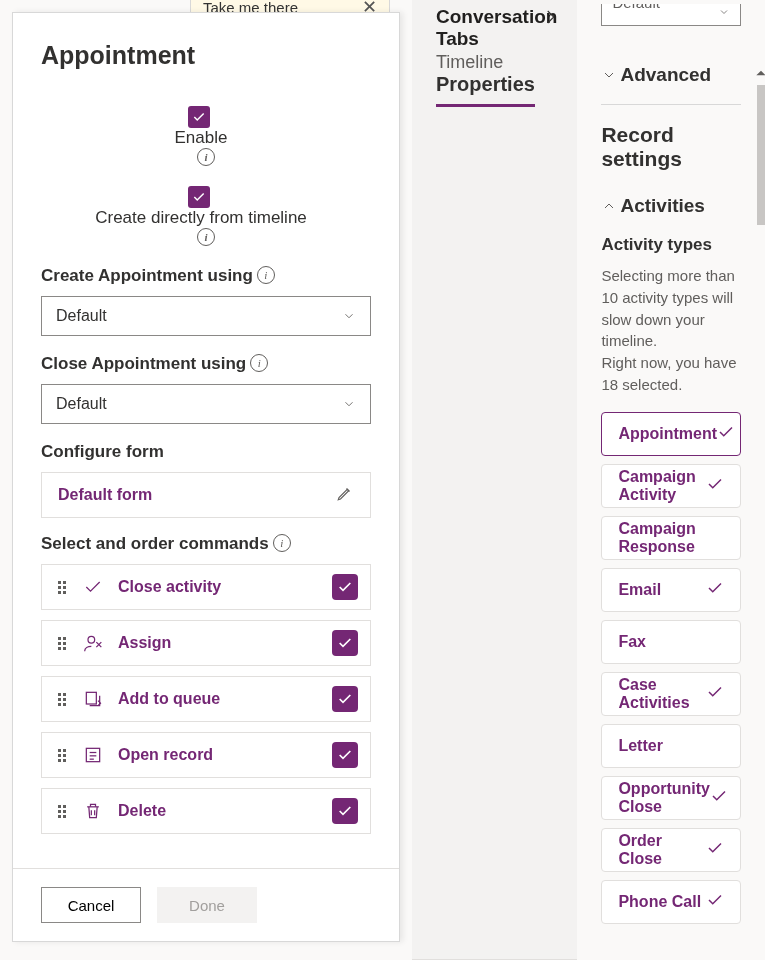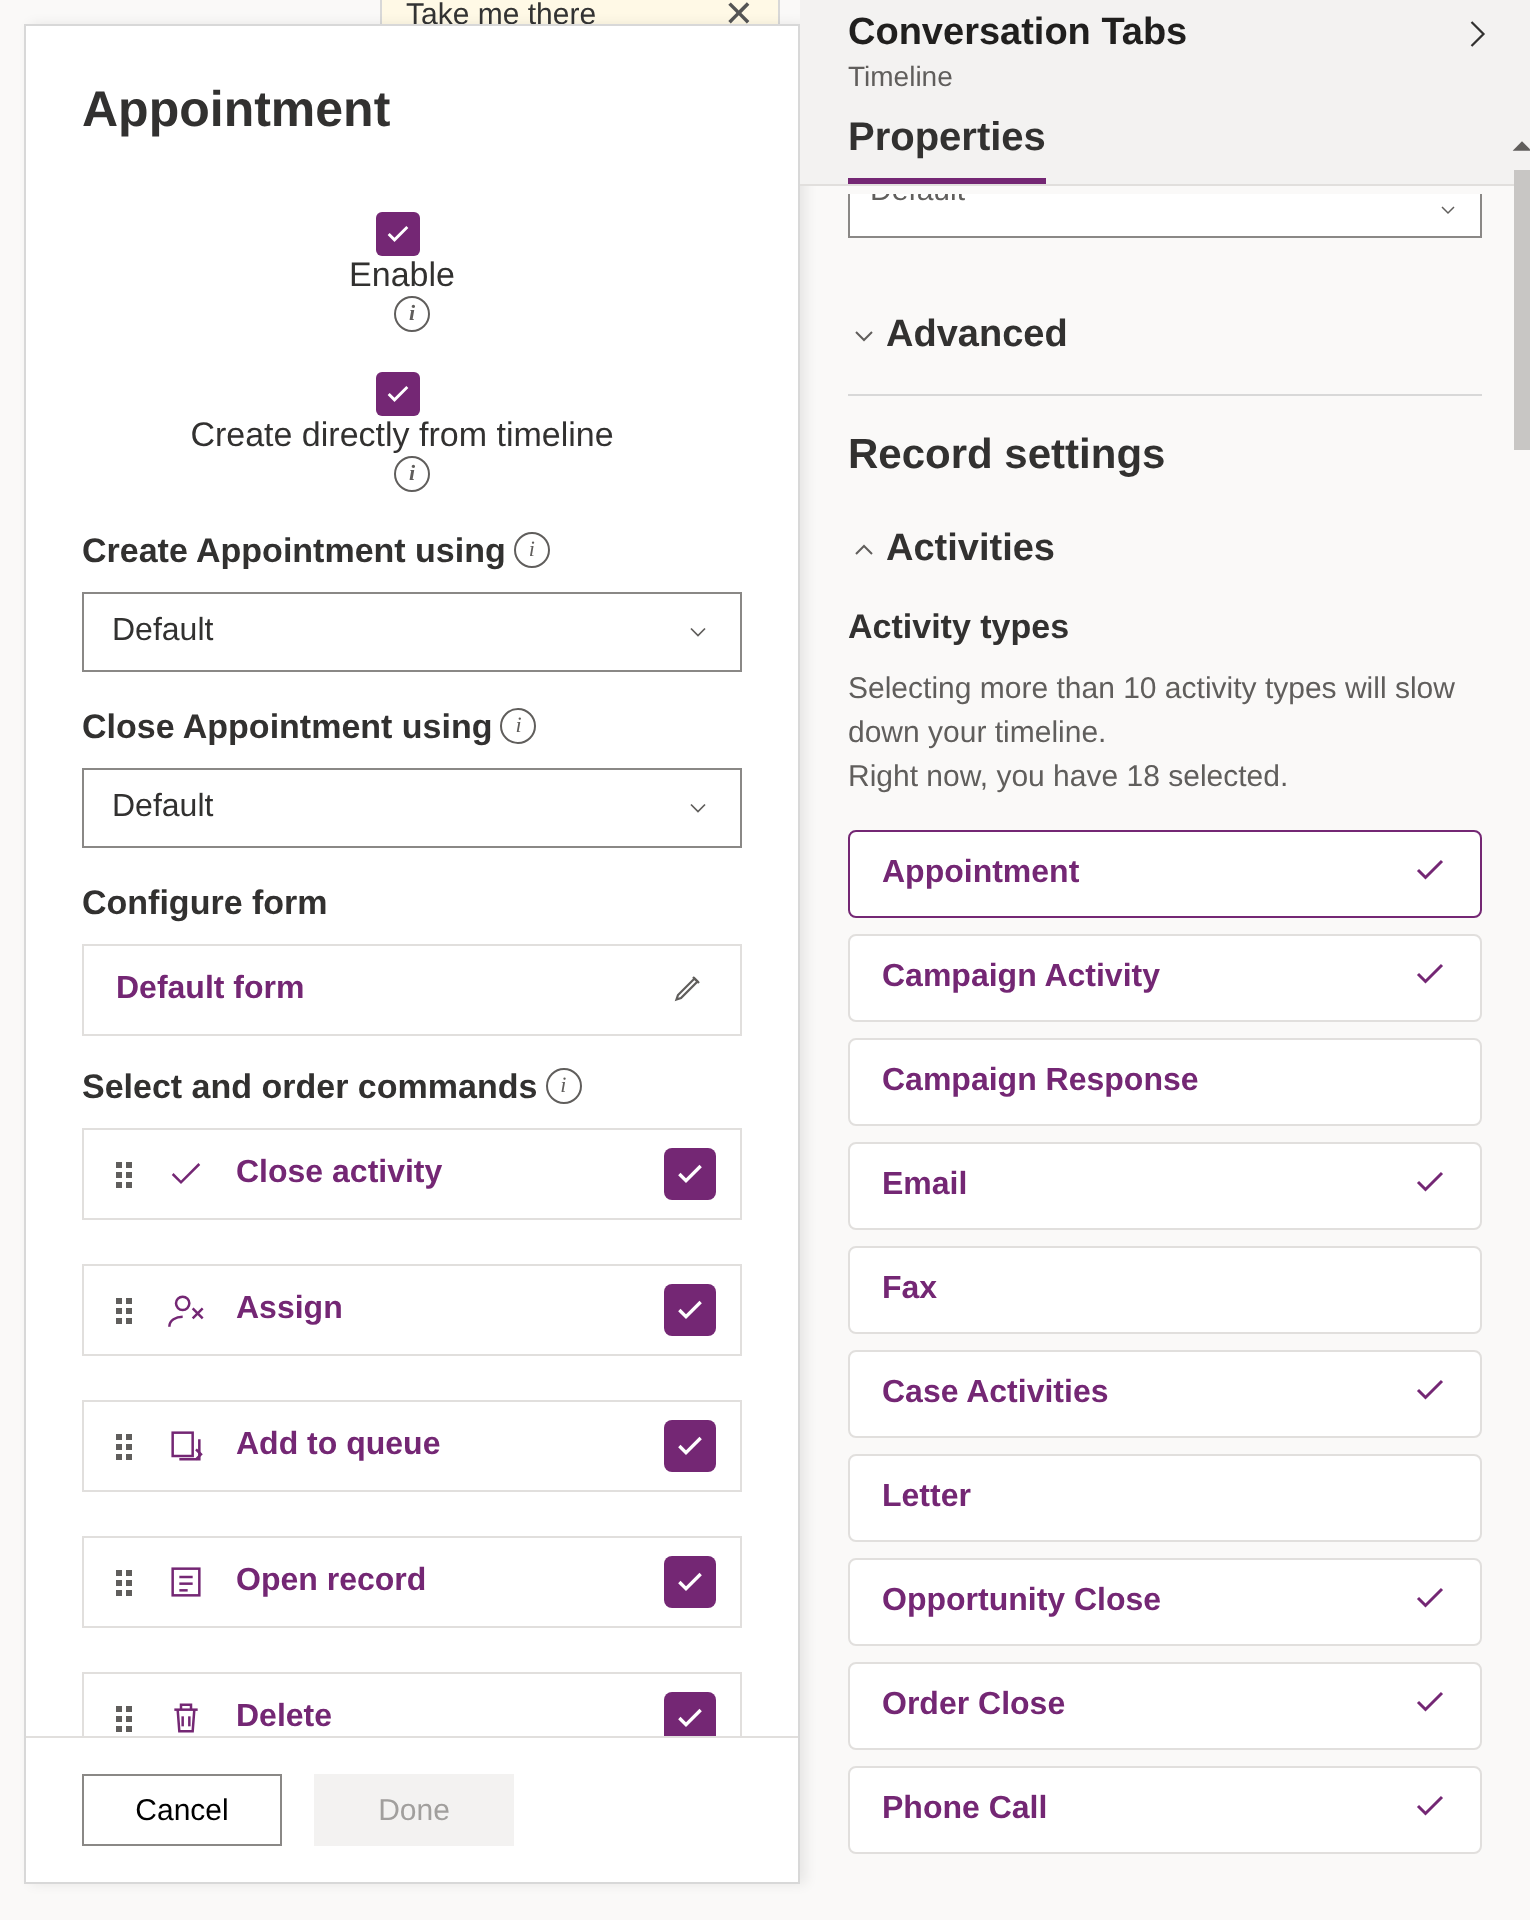--- a/index.html
+++ b/index.html
@@ -24,39 +24,39 @@
   .field-label { font-size:17px; font-weight:600; color:#323130; margin-top:16px; margin-bottom:10px; display:flex; align-items:flex-start; gap:4px;}
   .field-label .info-icon { font-weight:normal; }
   
   .select { width:100%; height:40px; border:1px solid #8a8886; background:#fff; padding:0 14px; display:flex; align-items:center; justify-content:space-between; font-size:16px; color:#323130; margin-bottom:18px;}
   .select svg { width:14px; height:14px; stroke:#605e5c; stroke-width:1.5; fill:none;}
   
   .form-row { width:100%; height:46px; border:1px solid #e1dfdd; background:#fff; display:flex; align-items:center; justify-content:space-between; padding:0 16px; margin-bottom:16px;}
   .form-row span { color:#742774; font-size:16px; font-weight:600;}
   .pencil svg { width:18px; height:18px; stroke:#605e5c; stroke-width:1.5; fill:none; }
   
-  .cmd-list { display:flex; flex-direction:column; gap:22px; margin-top:8px;}
+  .cmd-list { display:flex; flex-direction:column; gap:10px; margin-top:8px;}
   .cmd-row { height:46px; border:1px solid #e1dfdd; background:#fff; display:flex; align-items:center; padding:0 12px 0 16px; gap:14px;}
   .drag { width:10px; display:flex; flex-wrap:wrap; gap:2px; }
   .drag i { width:3px; height:3px; background:#605e5c; display:block;}
   .cmd-icon { width:22px; color:#742774; display:flex; align-items:center; justify-content:center;}
   .cmd-icon svg { width:20px; height:20px; stroke:#742774; stroke-width:1.5; fill:none;}
   .cmd-label { flex:1; color:#742774; font-size:16px; font-weight:600;}
   .cmd-chk { width:26px; height:26px; border-radius:4px; background:#742774; display:flex; align-items:center; justify-content:center;}
   .cmd-chk svg { width:16px; height:16px; stroke:#fff; stroke-width:2.5; fill:none;}
   
   .lp-footer { border-top:1px solid #e1dfdd; padding:18px 28px; display:flex; gap:16px;}
   .btn { height:36px; padding:0 20px; border:1px solid #8a8886; background:#fff; font-size:15px; display:flex; align-items:center; justify-content:center; min-width:100px;}
   .btn.disabled { background:#f3f2f1; border-color:#f3f2f1; color:#a19f9d;}
   
   
-  .right-panel { position:absolute; top:0; left:400px; right:0; height:960px; display:flex; flex-direction:column;}
+  .right-panel { position:absolute; top:0; left:400px; right:0; height:960px; display:flex; flex-direction:row;padding-left:12px;}
   .rp-header { background:#f3f2f1; padding:6px 20px 0 24px; border-bottom:1px solid #e1dfdd; position:relative;}
   .rp-title { font-size:19px; font-weight:600; color:#201f1e;}
-  .rp-sub { font-size:14px; color:#605e5c; margin-top:2px; margin-bottom:12px;}
+  .rp-sub { font-size:18px; color:#605e5c; margin-top:2px; }
   .rp-chev { position:absolute; right:18px; top:8px; }
   .rp-chev svg { width:18px; height:18px; stroke:#323130; stroke-width:1.5; fill:none;}
   .tabs { display:flex; gap:26px;}
   .tab { font-size:20px; font-weight:600; color:#323130; padding-bottom:8px; border-bottom:3px solid transparent;}
   .tab.active { border-bottom-color:#742774;}
   
   .rp-body { padding: 4px 24px 0 24px; overflow:hidden; position:relative;}
   .rp-select-cut { height:22px; border:1px solid #8a8886; border-top:none; background:#fff; display:flex; align-items:flex-start; justify-content:space-between; padding:0 10px; color:#605e5c; font-size:15px; overflow:hidden; margin-bottom:20px;}
   .rp-select-cut span { position:relative; top:-10px; text-decoration:line-through;}
   .rp-select-cut svg { width:12px; height:12px; stroke:#605e5c; stroke-width:1.5; fill:none; position:relative; top:2px;}

